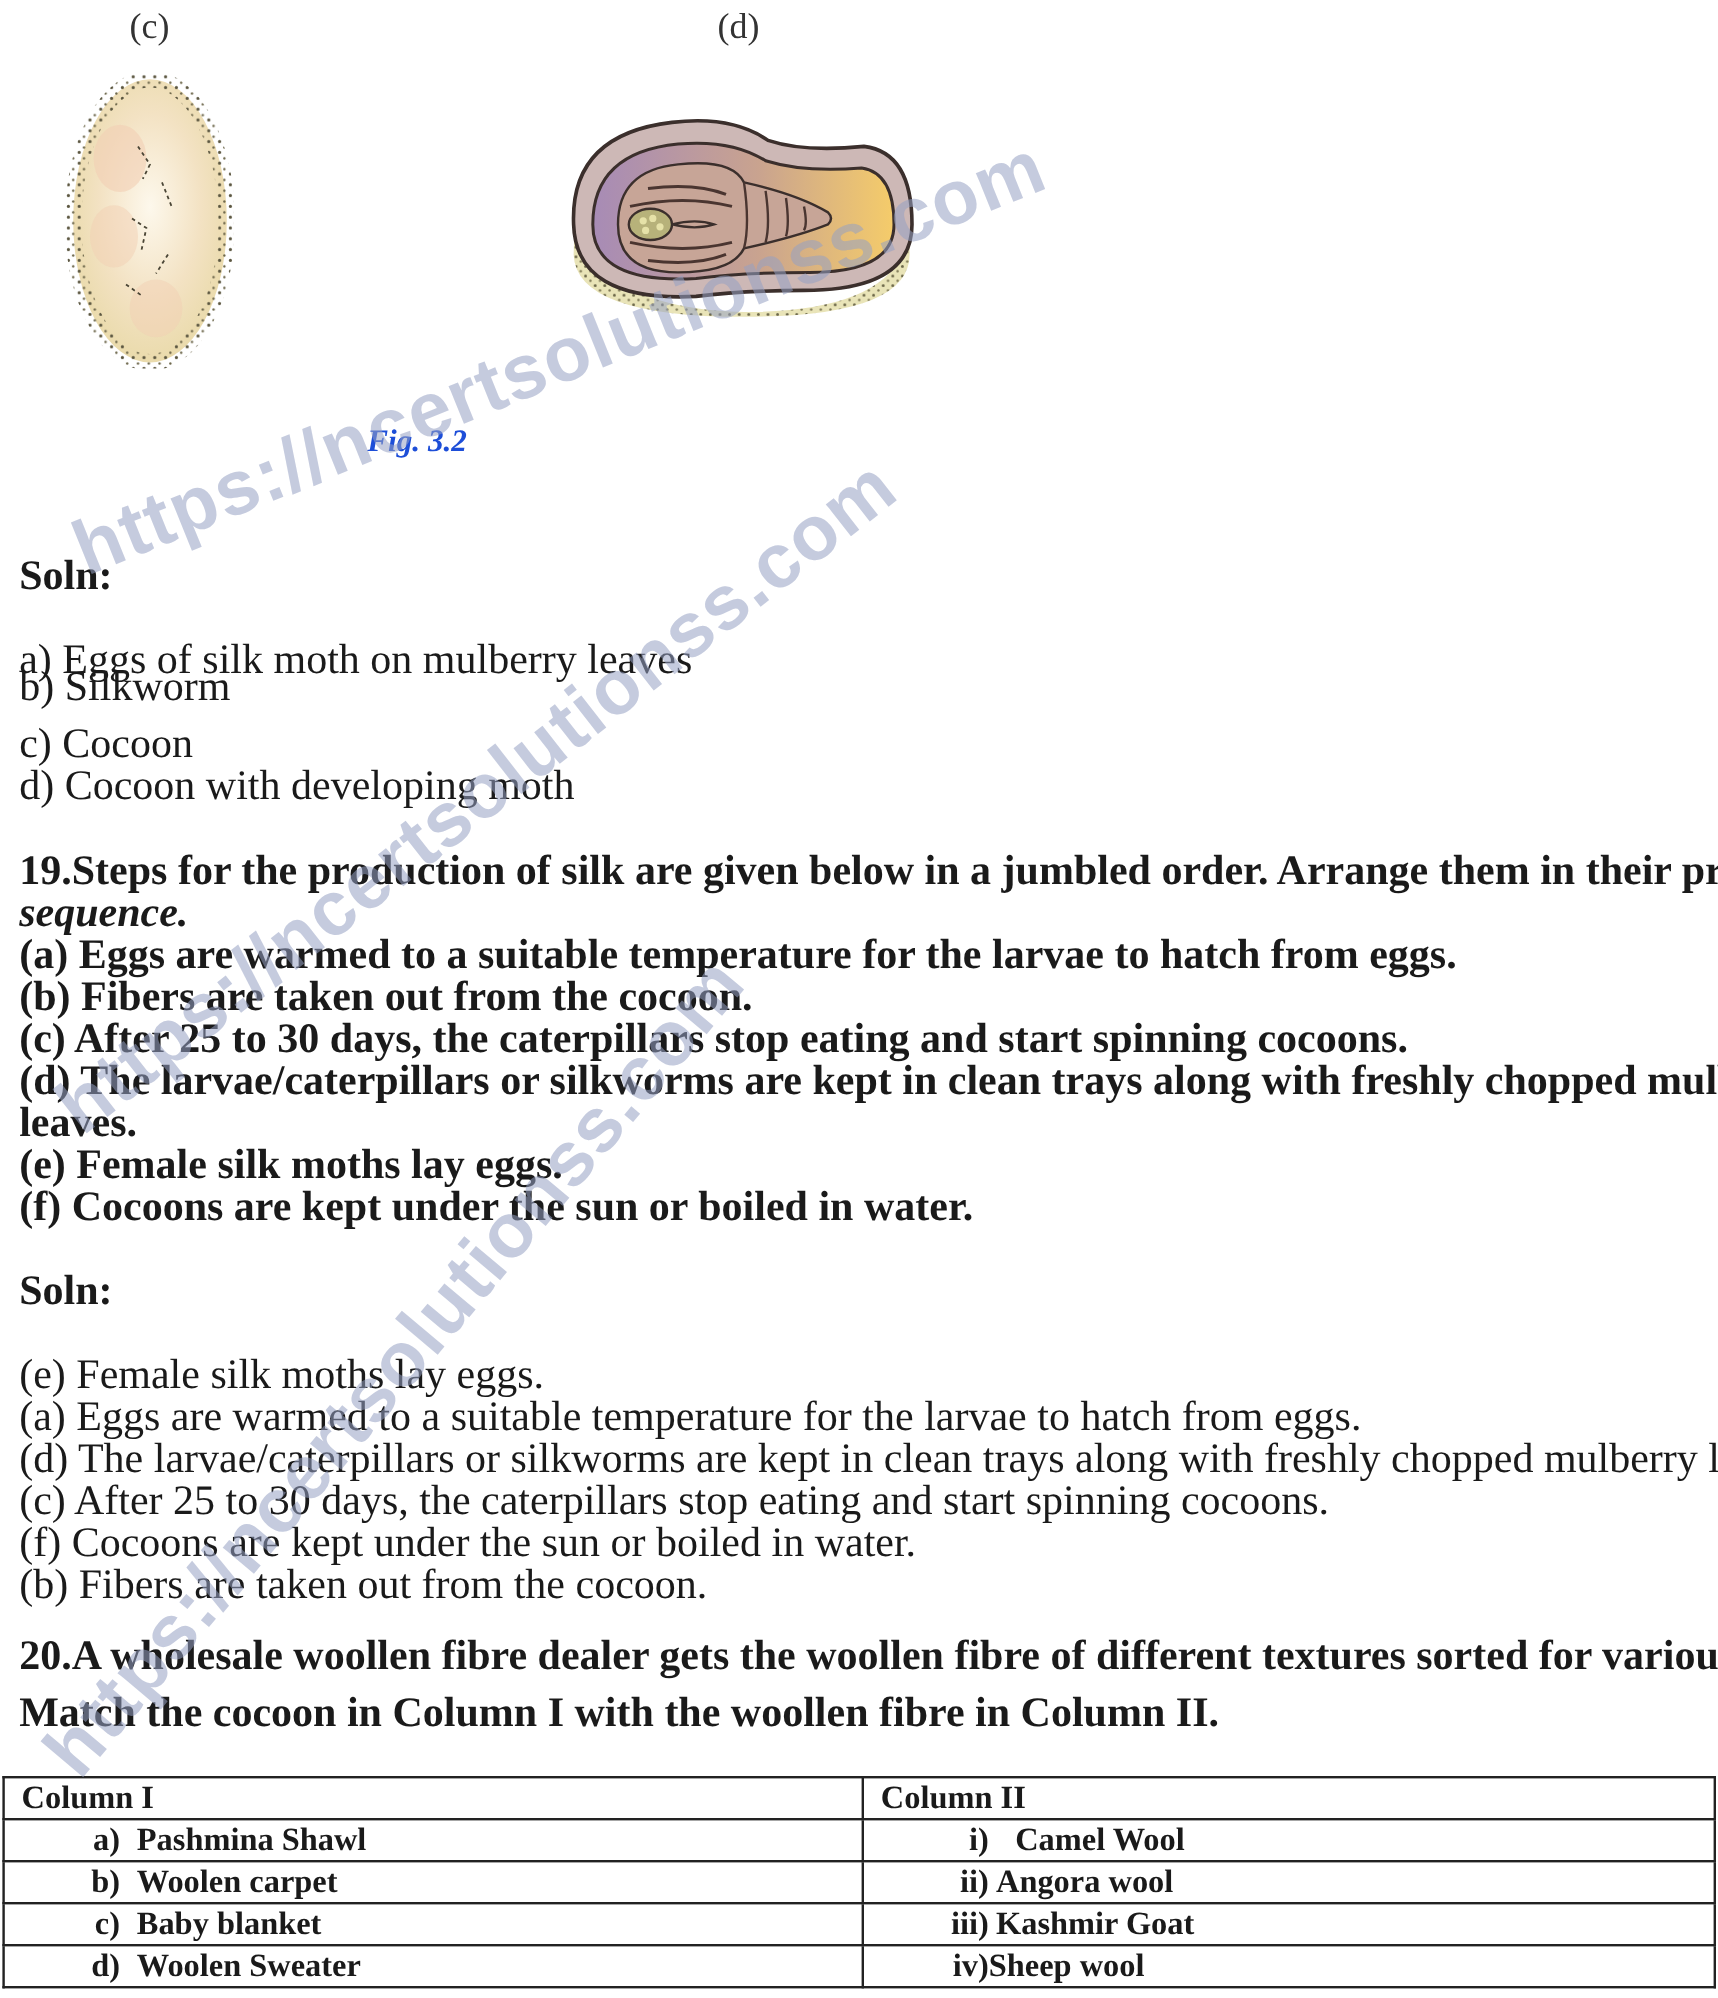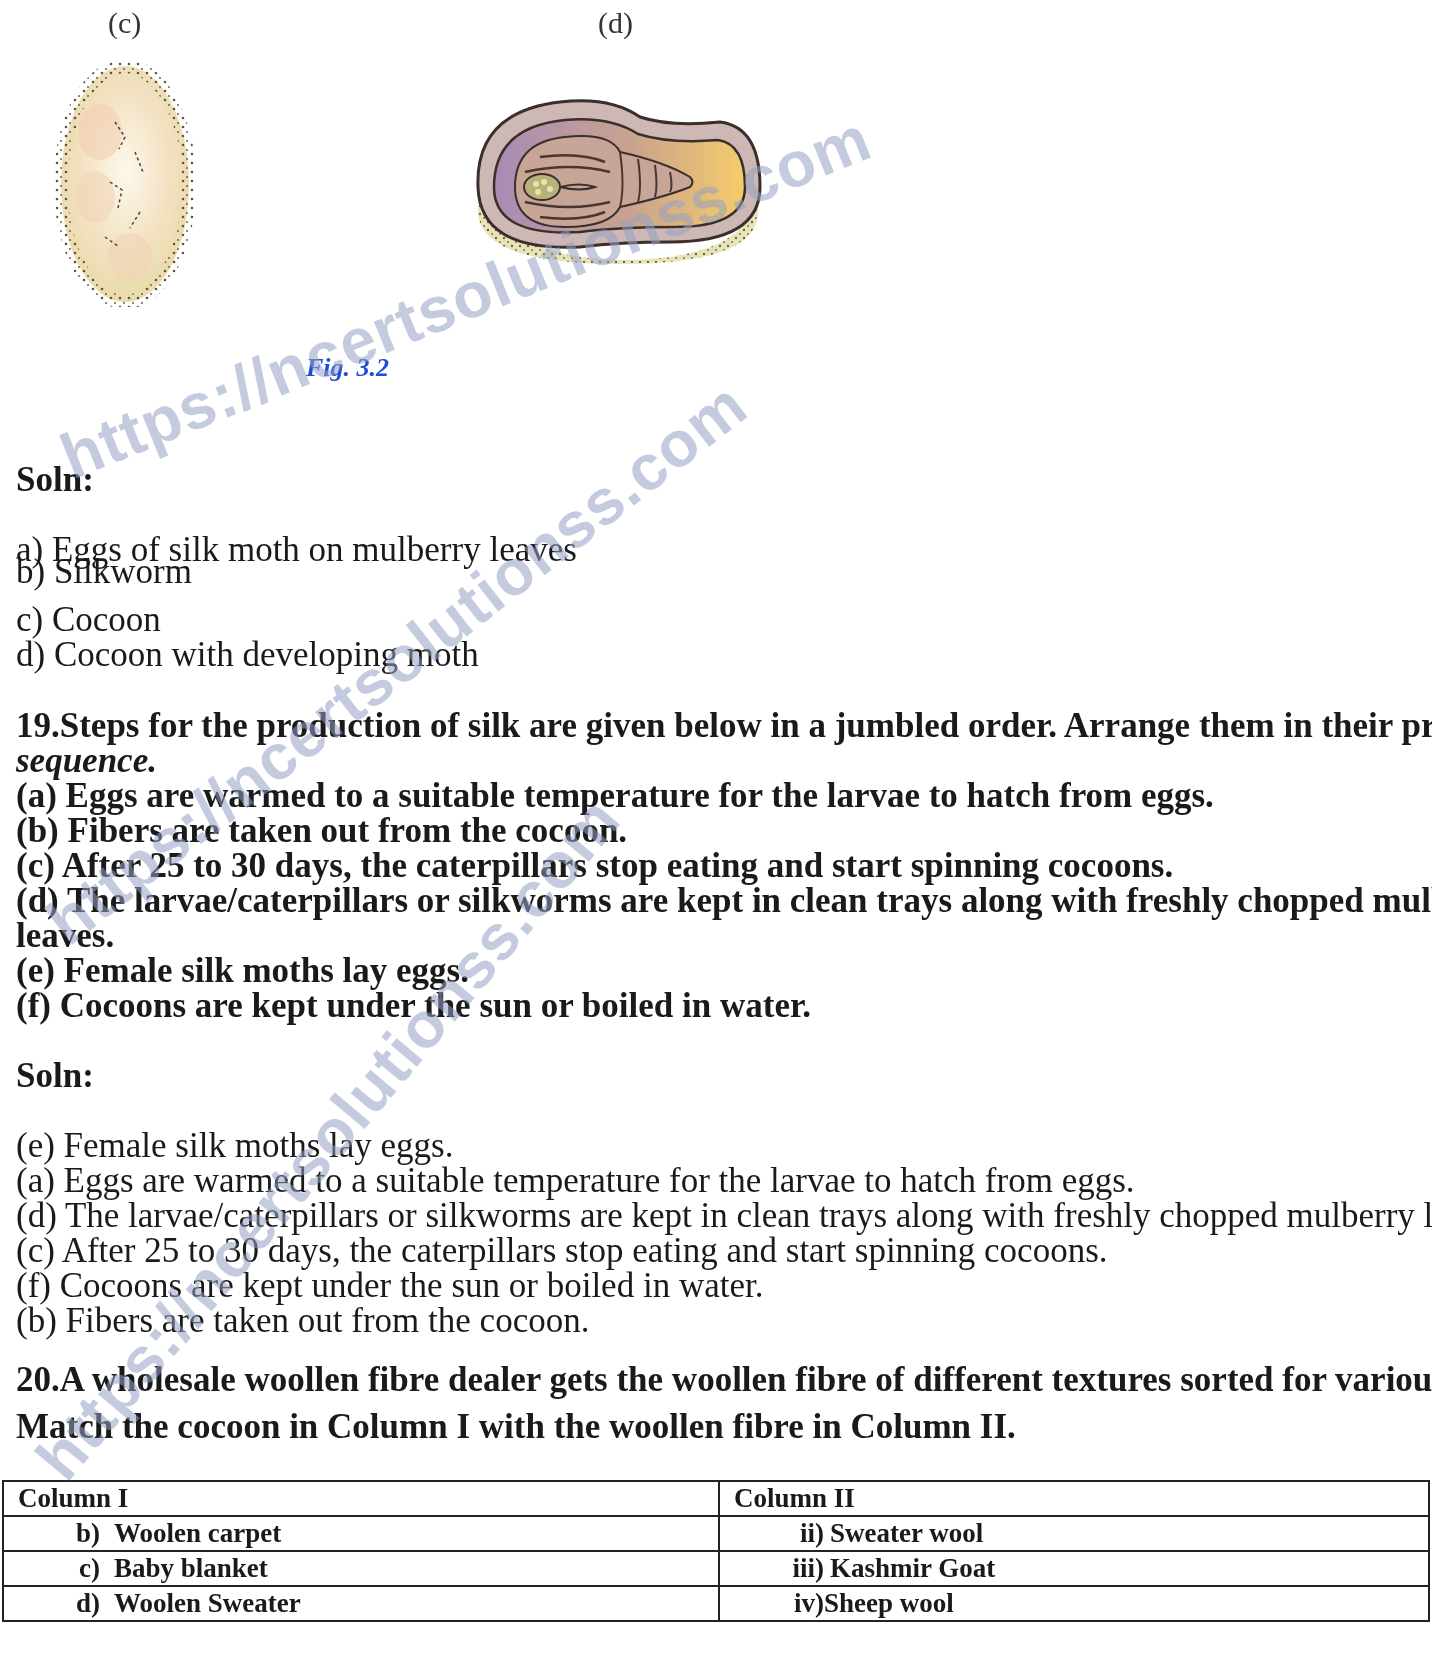--- a/index.html
+++ b/index.html
@@ -117,22 +117,26 @@
 <div class="line bold" style="top:1362px;">20.A wholesale woollen fibre dealer gets the woollen fibre of different textures sorted for various purposes.</div>
 <div class="line bold" style="top:1409px;">Match the cocoon in Column I with the woollen fibre in Column II.</div>
 
 <table class="match">
   <tbody>
       <tr>
     <td class="c1">Column I</td>
     <td>Column II</td>
   </tr>
   <tr>
+    <td class="c1"><span class="item-num">a)</span><span>Pashmina Shawl</span></td>
+    <td><span class="item-num2" style="margin-right:22px;">i)</span><span>Camel Wool</span></td>
+  </tr>
+  <tr>
     <td class="c1"><span class="item-num">b)</span><span>Woolen carpet</span></td>
-    <td><span class="item-num2">ii)</span><span>Sweater wool</span></td>
+    <td><span class="item-num2">ii)</span><span>Angora wool</span></td>
   </tr>
   <tr>
     <td class="c1"><span class="item-num">c)</span><span>Baby blanket</span></td>
     <td><span class="item-num2">iii)</span><span>Kashmir Goat</span></td>
   </tr>
   <tr>
     <td class="c1"><span class="item-num">d)</span><span>Woolen Sweater</span></td>
     <td><span class="item-num2" style="margin-right:0;">iv)</span><span>Sheep wool</span></td>
   </tr>
 </tbody>

